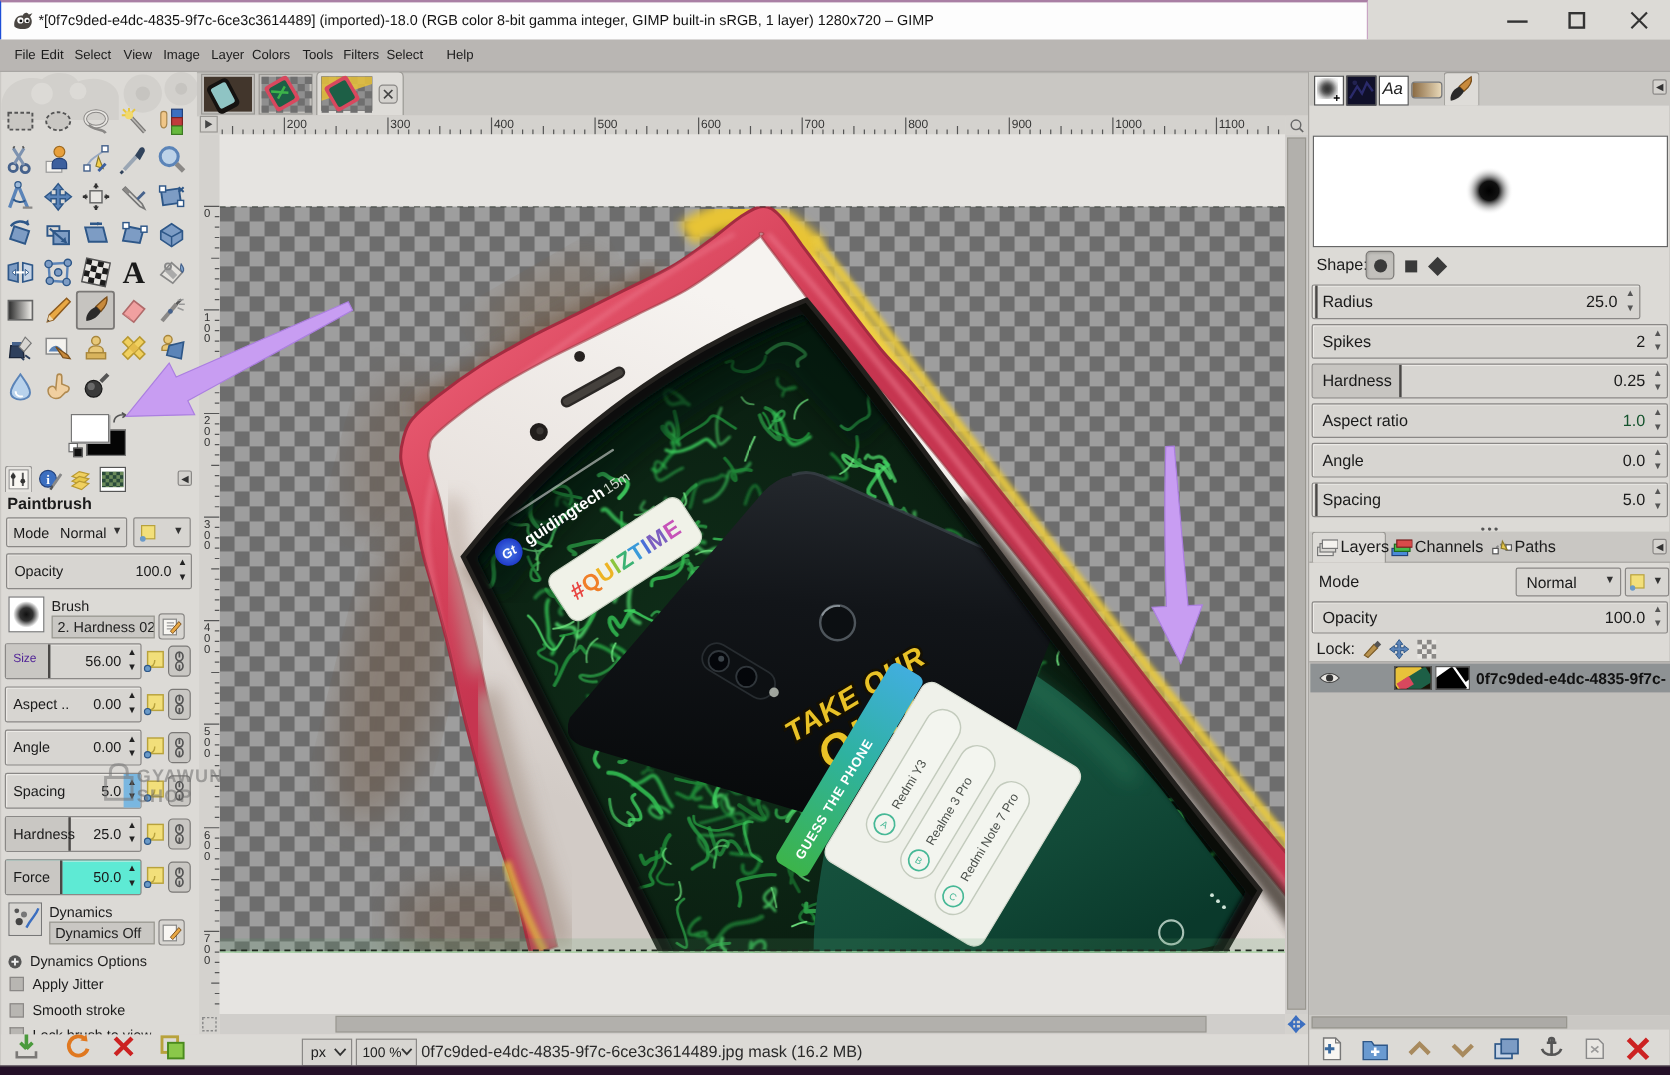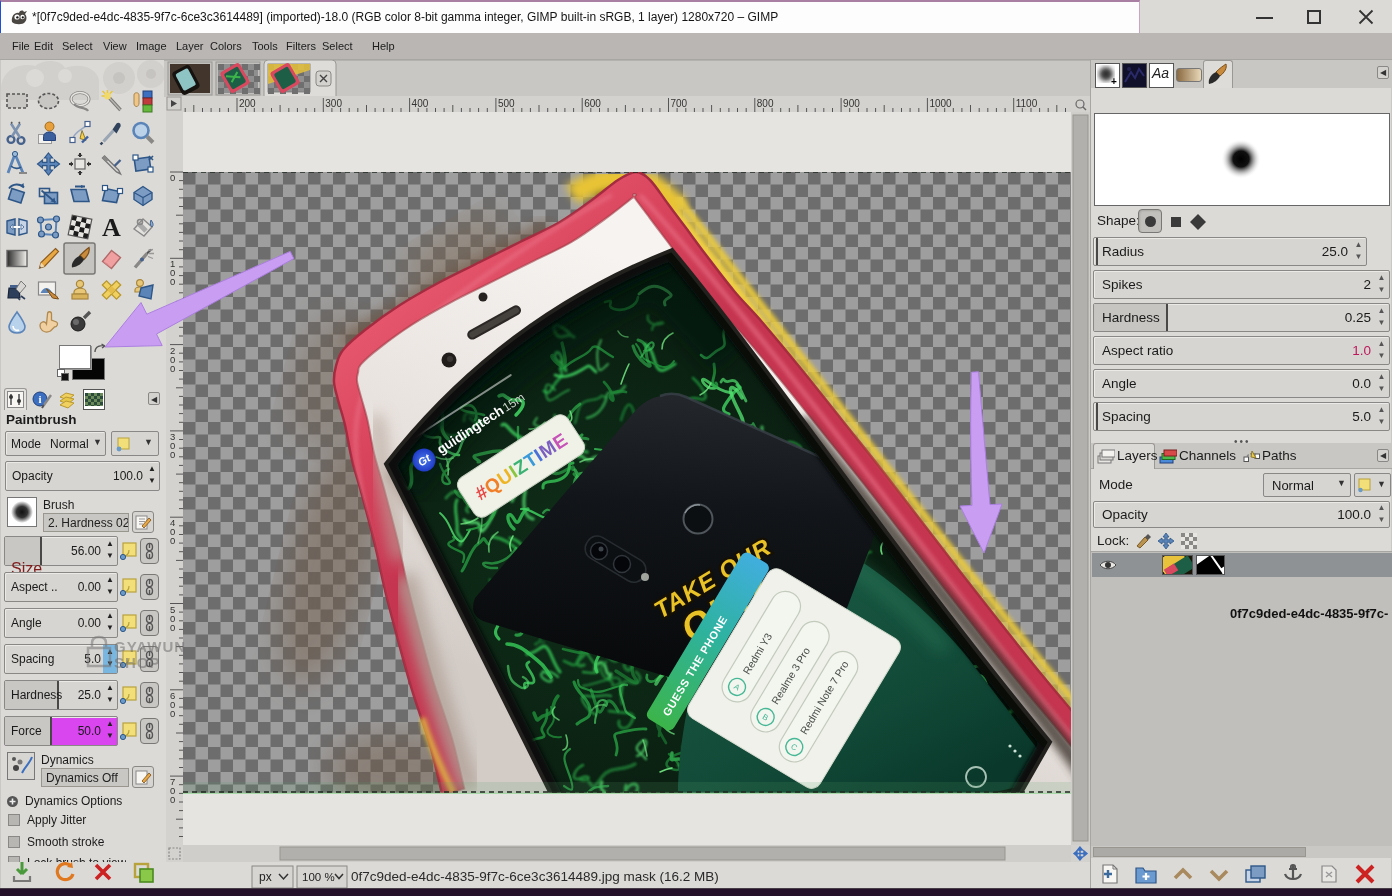--- a/index.html
+++ b/index.html
@@ -331,21 +331,21 @@
 <div class="abs lbl" style="left:42px;top:438px;font-size:12px;">Brush</div>
 <div class="abs" style="left:42px;top:453px;width:86px;height:19px;background:#c9c7c3;border:1px solid #98968f;font-size:12px;color:#222;padding:2px 0 0 4px;white-space:nowrap;overflow:hidden;">2. Hardness 02</div>
 <div class="abs" style="left:131px;top:451px;width:22px;height:22px;background:#d7d5d1;border:1px solid #8a8886;border-radius:3px;"><svg width="20" height="20" viewBox="0 0 20 20">
           <rect x="3" y="4" width="11" height="13" fill="#f8f6f2" stroke="#888"></rect>
           <path d="M6 7 h6 M6 9.5 h6 M6 12 h4" stroke="#999" stroke-width="1"></path>
           <path d="M9 14 L16 6 L18 8 L11 16 Z" fill="#e8a844" stroke="#7a4e1a" stroke-width="0.8"></path>
         </svg></div>
 
 <div class="abs" style="left:3px;top:476px;width:114px;height:30px;background:#d7d5d1;border:1px solid #8a8886;border-radius:2px;box-shadow:inset 1px 1px 0 #eceae6;">
         <div class="abs" style="left:0;top:0;width:37px;height:28px;background:#c9c7c3;border-right:2px solid #4a4846;"></div>
-        <div class="abs" style="left:6px;top:7px;font-size:16px;color:#7f1d1d;white-space:nowrap;margin-top:16px;">Size</div>
+        <div class="abs" style="left:6px;top:7px;font-size:10px;color:#4c1d95;white-space:nowrap;">Size</div>
         <div class="abs" style="right:16px;top:7px;font-size:12px;color:#1a1a1a;">56.00</div>
         <div class="abs" style="right:0px;top:0px;width:14px;height:28px;background:transparent;color:#222;">
           <div style="font-size:8px;line-height:13px;text-align:center;">▲</div>
           <div style="font-size:8px;line-height:12px;text-align:center;">▼</div>
         </div>
       </div>
 <svg class="abs" style="left:118px;top:480px;" width="20" height="22" viewBox="0 0 20 22">
         <rect x="4" y="3" width="13" height="13" fill="#f2df7a" stroke="#b8a23c" stroke-width="1.2"></rect>
         <path d="M4 16 C8 16 10 14 10 10" stroke="#b8a23c" stroke-width="1.2" fill="none"></path>
         <circle cx="4" cy="17" r="2.6" fill="#6a9ac8" stroke="#2e5788"></circle>
@@ -421,21 +421,21 @@
 <svg class="abs" style="left:118px;top:624px;" width="20" height="22" viewBox="0 0 20 22">
         <rect x="4" y="3" width="13" height="13" fill="#f2df7a" stroke="#b8a23c" stroke-width="1.2"></rect>
         <path d="M4 16 C8 16 10 14 10 10" stroke="#b8a23c" stroke-width="1.2" fill="none"></path>
         <circle cx="4" cy="17" r="2.6" fill="#6a9ac8" stroke="#2e5788"></circle>
       </svg>
 <div class="abs" style="left:139px;top:622px;width:19px;height:26px;background:#c9c7c3;border:1px solid #7a7876;border-radius:4px;"><svg width="17" height="24" viewBox="0 0 17 24">
           <path d="M8.5 5 v4 m0 6 v4" stroke="#555" stroke-width="1.4"></path>
           <ellipse cx="8.5" cy="8" rx="3" ry="3.6" fill="none" stroke="#555" stroke-width="1.4"></ellipse>
           <ellipse cx="8.5" cy="16" rx="3" ry="3.6" fill="none" stroke="#555" stroke-width="1.4"></ellipse>
         </svg></div>
-<div class="abs" style="left:3px;top:656px;width:114px;height:30px;background:#d946ef;border:1px solid #8a8886;border-radius:2px;box-shadow:inset 1px 1px 0 #eceae6;">
+<div class="abs" style="left:3px;top:656px;width:114px;height:30px;background:#5eead4;border:1px solid #8a8886;border-radius:2px;box-shadow:inset 1px 1px 0 #eceae6;">
         <div class="abs" style="left:0;top:0;width:47px;height:28px;background:#c9c7c3;border-right:2px solid #4a4846;"></div>
         <div class="abs" style="left:6px;top:7px;font-size:12px;color:#1a1a1a;white-space:nowrap;">Force</div>
         <div class="abs" style="right:16px;top:7px;font-size:12px;color:#1a1a1a;">50.0</div>
         <div class="abs" style="right:0px;top:0px;width:14px;height:28px;background:transparent;color:#222;">
           <div style="font-size:8px;line-height:13px;text-align:center;">▲</div>
           <div style="font-size:8px;line-height:12px;text-align:center;">▼</div>
         </div>
       </div>
 <svg class="abs" style="left:118px;top:660px;" width="20" height="22" viewBox="0 0 20 22">
         <rect x="4" y="3" width="13" height="13" fill="#f2df7a" stroke="#b8a23c" stroke-width="1.2"></rect>
@@ -1385,21 +1385,21 @@
         <div class="abs" style="left:0;top:0;width:74px;height:27px;background:#c7c5c1;border-right:2px solid #4a4846;"></div>
         <div class="abs" style="left:8px;top:6px;font-size:13.5px;color:#1a1a1a;">Hardness</div>
         <div class="abs" style="right:18px;top:6px;font-size:13.5px;color:#1a1a1a;">0.25</div>
         <div class="abs" style="right:1px;top:0;width:13px;height:27px;color:#555;">
           <div style="font-size:8px;line-height:13px;text-align:center;">▲</div>
           <div style="font-size:8px;line-height:12px;text-align:center;">▼</div>
         </div>
       </div>
       <div class="abs" style="left:2px;top:276px;width:297px;height:29px;background:#d7d5d1;border:1px solid #8a8886;border-radius:2px;box-shadow:inset 1px 1px 0 #eceae6;">
         <div class="abs" style="left:8px;top:6px;font-size:13.5px;color:#1a1a1a;">Aspect ratio</div>
-        <div class="abs" style="right:18px;top:6px;font-size:13.5px;color:#be185d;">1.0</div>
+        <div class="abs" style="right:18px;top:6px;font-size:13.5px;color:#14532d;">1.0</div>
         <div class="abs" style="right:1px;top:0;width:13px;height:27px;color:#555;">
           <div style="font-size:8px;line-height:13px;text-align:center;">▲</div>
           <div style="font-size:8px;line-height:12px;text-align:center;">▼</div>
         </div>
       </div>
       <div class="abs" style="left:2px;top:309px;width:297px;height:29px;background:#d7d5d1;border:1px solid #8a8886;border-radius:2px;box-shadow:inset 1px 1px 0 #eceae6;">
         <div class="abs" style="left:8px;top:6px;font-size:13.5px;color:#1a1a1a;">Angle</div>
         <div class="abs" style="right:18px;top:6px;font-size:13.5px;color:#1a1a1a;">0.0</div>
         <div class="abs" style="right:1px;top:0;width:13px;height:27px;color:#555;">
           <div style="font-size:8px;line-height:13px;text-align:center;">▲</div>
@@ -1487,21 +1487,21 @@
       </svg>
       <div class="abs" style="left:71px;top:495px;width:31px;height:20px;background:#1a1408;border:1px solid #555;overflow:hidden;">
         <div class="abs" style="left:-4px;top:-3px;width:26px;height:16px;background:#e8c23a;transform:rotate(-32deg);"></div>
         <div class="abs" style="left:8px;top:4px;width:22px;height:14px;background:#1d5f46;transform:rotate(-32deg);"></div>
         <div class="abs" style="left:2px;top:10px;width:12px;height:8px;background:#d8485e;transform:rotate(-32deg);"></div>
       </div>
       <div class="abs" style="left:105px;top:495px;width:29px;height:20px;background:#fff;border:1px solid #555;overflow:hidden;">
         <div class="abs" style="left:-8px;top:6px;width:30px;height:22px;background:#000;transform:rotate(-35deg);"></div>
         <div class="abs" style="left:18px;top:-8px;width:20px;height:16px;background:#000;transform:rotate(-35deg);"></div>
       </div>
-      <div class="abs" style="left:139px;top:498px;font-size:13px;font-weight:bold;color:#111;white-space:nowrap;overflow:hidden;width:162px;margin-top:48px;">0f7c9ded-e4dc-4835-9f7c-</div>
+      <div class="abs" style="left:139px;top:498px;font-size:13px;font-weight:bold;color:#111;white-space:nowrap;overflow:hidden;width:162px;">0f7c9ded-e4dc-4835-9f7c-</div>
       <div class="abs" style="left:0;top:786px;width:302px;height:12px;background:#cac8c4;"></div>
       <div class="abs" style="left:2px;top:787px;width:213px;height:10px;background:#acaaa6;border:1px solid #98968f;"></div>
       <svg class="abs" style="left:6px;top:802px;" width="26" height="24" viewBox="0 0 26 24">
         <path d="M6 3 H16 L20 7 V21 H6 Z" fill="#f8f6f2" stroke="#777" stroke-width="1.2"></path>
         <path d="M16 3 V7 H20" fill="none" stroke="#777"></path>
         <path d="M11 8 v8 M7 12 h8" stroke="#3a6a9e" stroke-width="2.4"></path>
       </svg>
       <svg class="abs" style="left:42px;top:802px;" width="26" height="24" viewBox="0 0 26 24">
         <path d="M3 6 H10 L12 9 H23 V21 H3 Z" fill="#6a9ad0" stroke="#2e5788" stroke-width="1.2"></path>
         <path d="M13 11 v7 M9.5 14.5 h7" stroke="#fff" stroke-width="2.2"></path>

